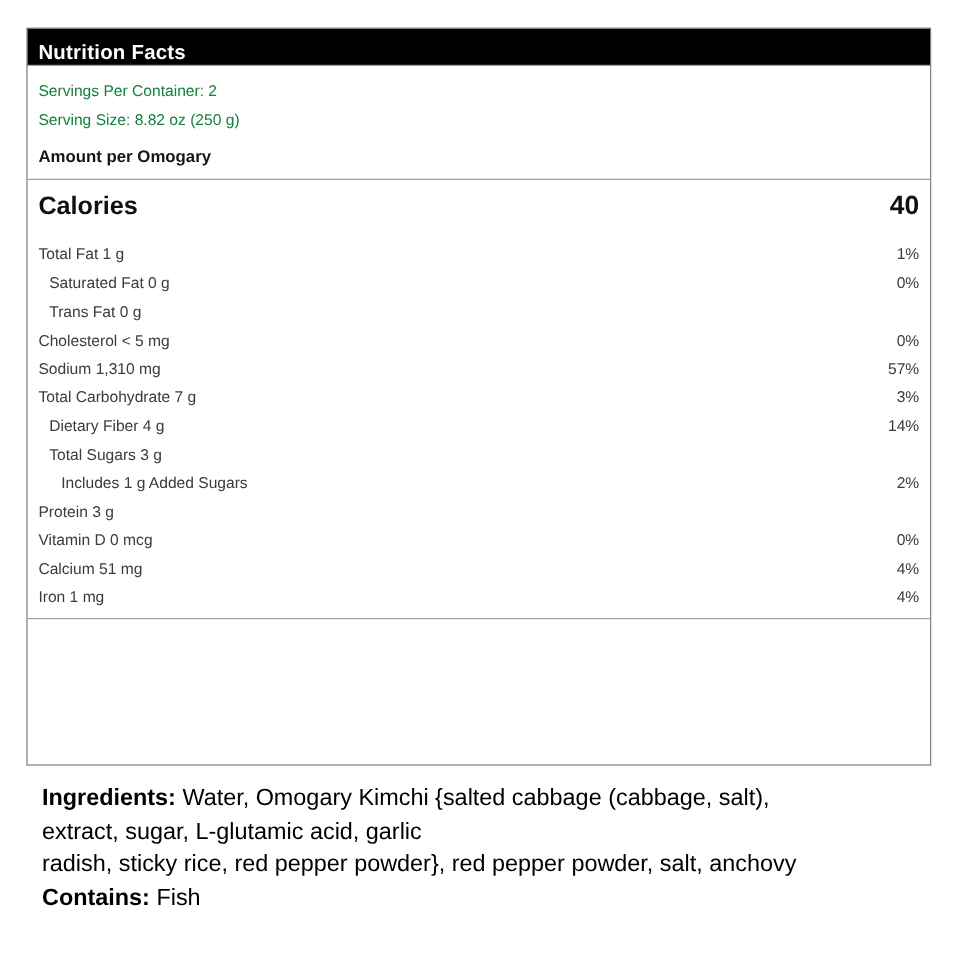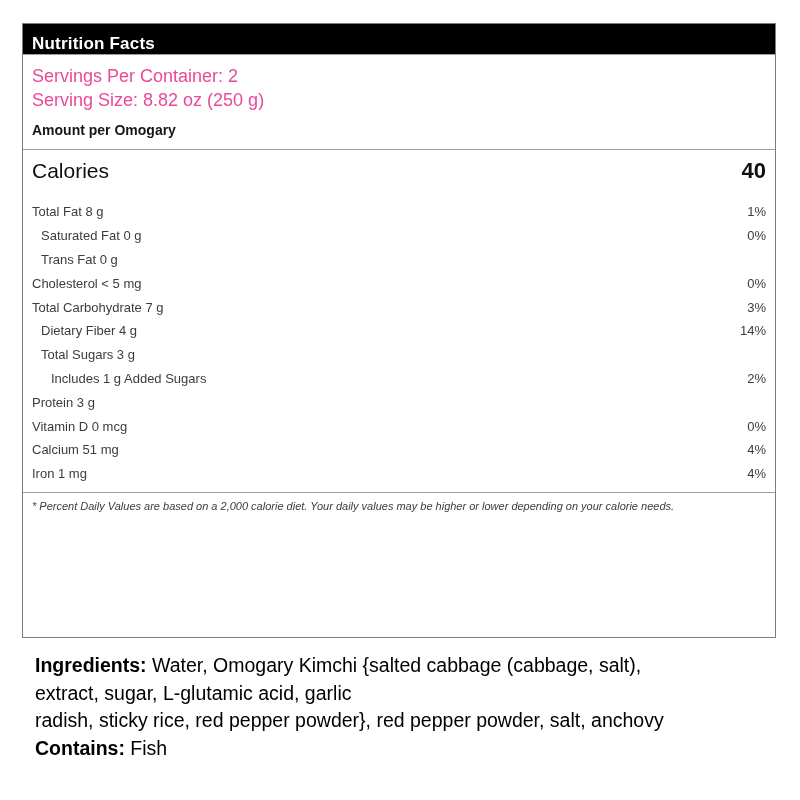--- a/index.html
+++ b/index.html
@@ -23,41 +23,41 @@
     padding-left: 9px;
   }
   .header-bar .title {
     color: #ffffff;
     font-size: 17px;
     font-weight: bold;
     letter-spacing: 0.2px;
   }
   .servings {
     padding: 9px 9px 0 9px;
-    font-size: 18px;
-    color: #ec4899;
+    font-size: 13px;
+    color: #15803d;
     line-height: 24px;
   }
   .amount-heading {
     font-size: 14px;
     font-weight: bold;
     color: #161616;
     margin-top: 10px;
     padding: 0 9px 11px 9px;
   }
   .divider { border-top: 1px solid #9e9e9e; }
   .calories-row {
     display: flex;
     justify-content: space-between;
     align-items: baseline;
     padding: 8px 9px 16px 9px;
   }
   .calories-row .cal-label {
     font-size: 21px;
-    font-weight: normal;
+    font-weight: bold;
     color: #101010;
   }
   .calories-row .cal-value {
     font-size: 22px;
     font-weight: bold;
     color: #101010;
   }
   .rows { padding: 0 9px; }
   .nrow {
     height: 23.8px;
@@ -107,34 +107,38 @@
 
   <div class="divider"></div>
 
   <div class="calories-row">
     <span class="cal-label">Calories</span>
     <span class="cal-value">40</span>
   </div>
 
   <div class="rows">
     <div class="nrow">
-      <span class="nname">Total Fat 8 g</span>
+      <span class="nname">Total Fat 1 g</span>
       <span class="nval">1%</span>
     </div>
     <div class="nrow indent1">
       <span class="nname">Saturated Fat 0 g</span>
       <span class="nval">0%</span>
     </div>
     <div class="nrow indent1">
       <span class="nname">Trans Fat 0 g</span>
       <span class="nval"></span>
     </div>
     <div class="nrow">
       <span class="nname">Cholesterol &lt; 5 mg</span>
       <span class="nval">0%</span>
+    </div>
+    <div class="nrow">
+      <span class="nname">Sodium 1,310 mg</span>
+      <span class="nval">57%</span>
     </div>
     <div class="nrow">
       <span class="nname">Total Carbohydrate 7 g</span>
       <span class="nval">3%</span>
     </div>
     <div class="nrow indent1">
       <span class="nname">Dietary Fiber 4 g</span>
       <span class="nval">14%</span>
     </div>
     <div class="nrow indent1">
@@ -158,21 +162,20 @@
       <span class="nval">4%</span>
     </div>
     <div class="nrow">
       <span class="nname">Iron 1 mg</span>
       <span class="nval">4%</span>
     </div>
   </div>
 
   <div class="divider footline"></div>
 
-  <div class="footnote">* Percent Daily Values are based on a 2,000 calorie diet. Your daily values may be higher or lower depending on your calorie needs.</div>
 
 </div>
 
 <div class="ingredients">
   <div><span class="b">Ingredients:</span><span> Water, Omogary Kimchi {salted cabbage (cabbage, salt),</span></div>
   <div>extract, sugar, L-glutamic acid, garlic</div>
   <div>radish, sticky rice, red pepper powder}, red pepper powder, salt, anchovy</div>
   <div><span class="b">Contains:</span><span> Fish</span></div>
 </div>
 

